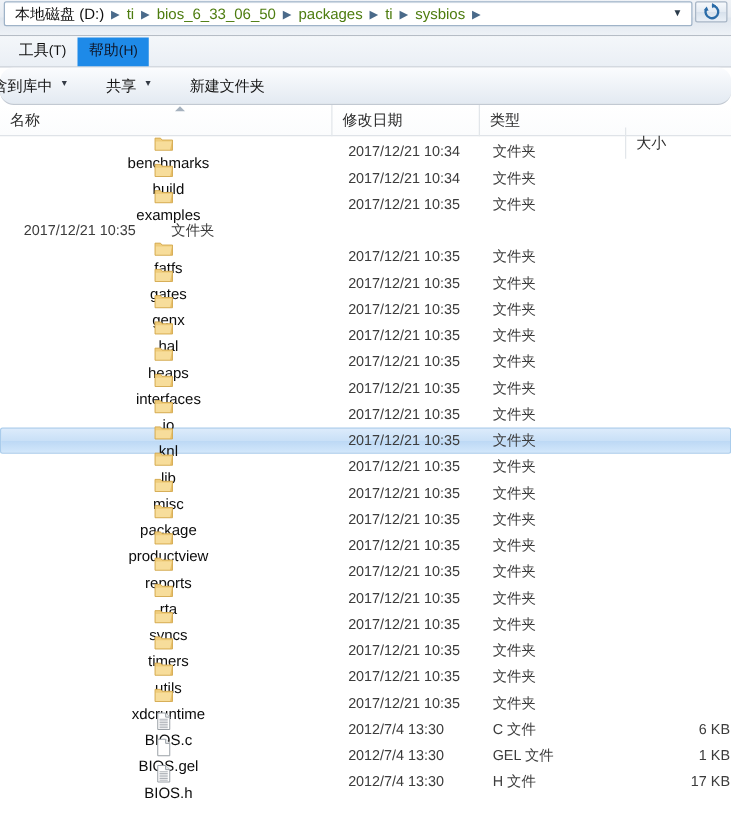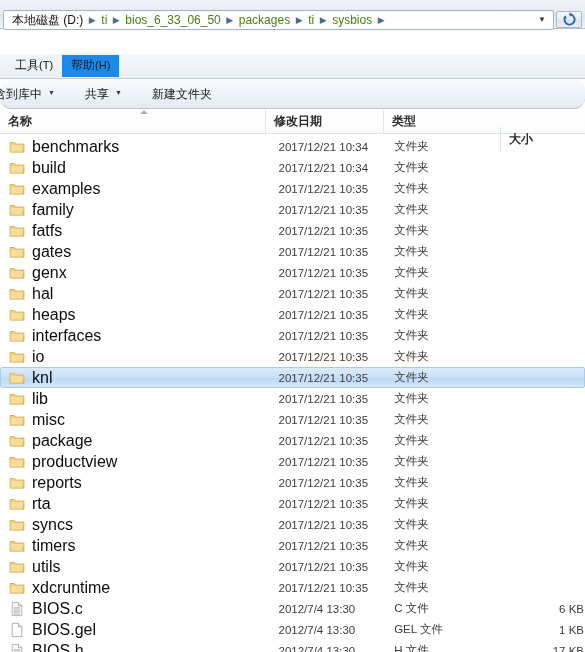--- a/index.html
+++ b/index.html
@@ -24,22 +24,22 @@
     flex-direction: column;
     background: #ffffff;
   }
 
   
   .addressbar-row {
     height: 29px;
     background: linear-gradient(to bottom, #f0f3f7 0%, #e7ecf2 48%, #dfe6ee 52%, #eef2f7 100%);
     border-bottom: 1px solid #b6bdc6;
     display: flex;
-    align-items: center;
-    padding: 13px 3px 2px 3px;
+    align-items: flex-start;
+    padding: 1px 3px 2px 3px;
     box-sizing: border-box;
   }
   .addressbox {
     flex: 1;
     background: #ffffff;
     border: 1px solid #9fb3c8;
     border-radius: 2px;
     display: flex;
     align-items: center;
     padding: 0 2px 0 6px;
@@ -90,24 +90,23 @@
     align-items: center;
     justify-content: center;
   }
 
   
   .menubar {
     height: 25px;
     background: linear-gradient(to bottom, #f4f7fa 0%, #eaeff5 100%);
     border-bottom: 1px solid #c8ced6;
     display: flex;
-    align-items: center;
+    align-items: flex-end;
     padding-left: 6px;
     box-sizing: border-box;
-    margin-top: 25px;
   }
   .menu-item {
     font-size: 12px;
     padding: 3px 9px 4px 9px;
     line-height: 15px;
     color: #101010;
     white-space: nowrap;
   }
   .menu-item.selected {
     background: #1e8ae8;
@@ -162,21 +161,20 @@
   .col {
     height: 25px;
     display: flex;
     align-items: center;
     box-sizing: border-box;
     position: relative;
     font-size: 12px;
     color: #2b2b2b;
     padding-left: 8px;
     border-left: 1px solid #e2e6ea;
-    font-weight: bold;
   }
   .col:first-child { border-left: none; }
   .col-name { width: 265px; }
   .col-date { width: 118px; }
   .col-type { width: 117px; }
   .col-size { width: 85px; margin-top: 37px; }
   .sort-arrow {
     position: absolute;
     left: 140px;
     top: 1px;
@@ -209,22 +207,23 @@
   .cell {
     box-sizing: border-box;
     display: flex;
     align-items: center;
     white-space: nowrap;
     overflow: hidden;
   }
   .cell-name {
     width: 265px;
     padding-left: 8px;
-    font-size: 16px;
+    font-size: 12px;
     color: #0c0c0c;
+    flex-direction: column;
   }
   .cell-date {
     width: 118px;
     font-size: 11.5px;
     color: #3c3c3c;
     padding-left: 8px;
     margin-left: 10px;
   }
   .cell-type {
     width: 117px;
@@ -352,29 +351,20 @@
               <path d="M1 3.5h4.4l1.2 1.5H15v1.1H1z" fill="#f0cd7d"></path>
               <path d="M1 3.5h4.4l1.2 1.5H15v8.2H1z" fill="none" stroke="#d2a84d" stroke-width="0.7"></path>
             </svg></span>
           <span>examples</span>
         </div>
         <div class="cell cell-date">2017/12/21 10:35</div>
         <div class="cell cell-type">文件夹</div>
         <div class="cell cell-size"></div>
       </div>
       <div class="row">
-        <div class="cell cell-name">
-          <span class="icon"><svg width="16" height="16" viewBox="0 0 16 16">
-              <path d="M1 3.5h4.4l1.2 1.5H15v8.2H1z" fill="#e9bf66"></path>
-              <path d="M1.2 5.6h13.4l-1.5 7.3H1.2z" fill="#f7dd9b"></path>
-              <path d="M1 3.5h4.4l1.2 1.5H15v1.1H1z" fill="#f0cd7d"></path>
-              <path d="M1 3.5h4.4l1.2 1.5H15v8.2H1z" fill="none" stroke="#d2a84d" stroke-width="0.7"></path>
-            </svg></span>
-          <span>family</span>
-        </div>
         <div class="cell cell-date">2017/12/21 10:35</div>
         <div class="cell cell-type">文件夹</div>
         <div class="cell cell-size"></div>
       </div>
       <div class="row">
         <div class="cell cell-name">
           <span class="icon"><svg width="16" height="16" viewBox="0 0 16 16">
               <path d="M1 3.5h4.4l1.2 1.5H15v8.2H1z" fill="#e9bf66"></path>
               <path d="M1.2 5.6h13.4l-1.5 7.3H1.2z" fill="#f7dd9b"></path>
               <path d="M1 3.5h4.4l1.2 1.5H15v1.1H1z" fill="#f0cd7d"></path>

